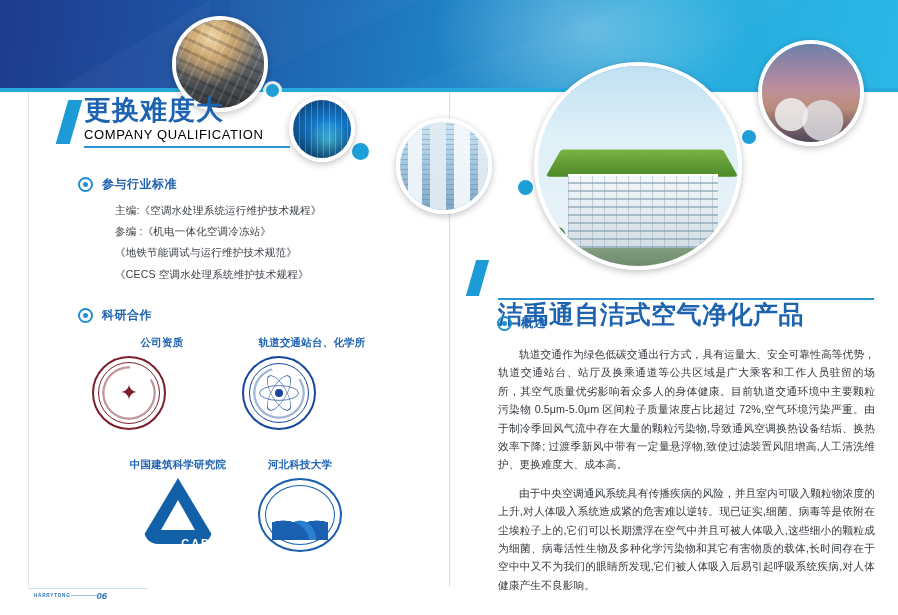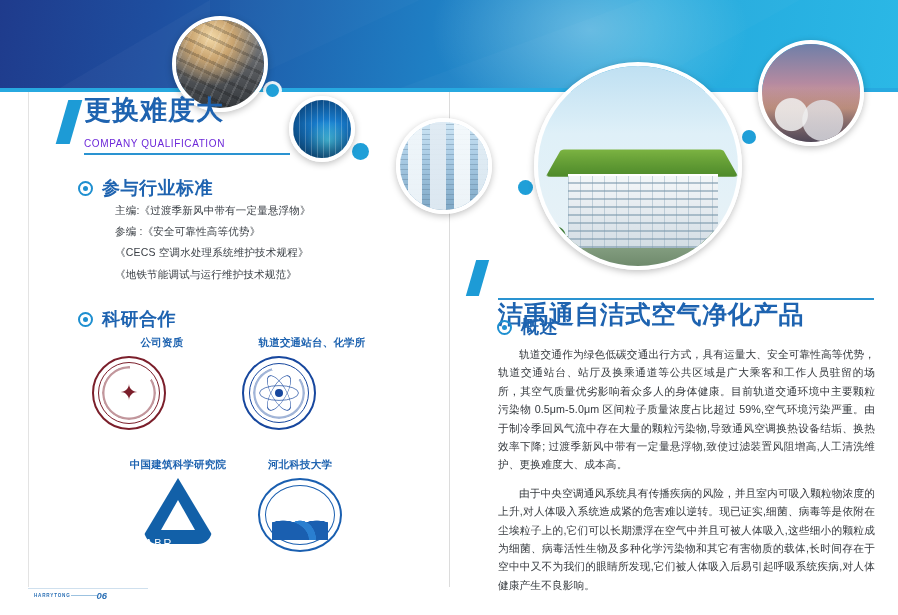--- a/index.html
+++ b/index.html
@@ -164,38 +164,38 @@
     position: absolute; left: 0; top: 4px; width: 14px; height: 44px;
     background: #1d9bd6;
     transform: skewX(-16deg);
   }
   .title-cn {
     margin-left: 22px;
     font-size: 27px; font-weight: bold; color: #1e63b0; letter-spacing: 1px;
     line-height: 1.05;
   }
   .title-en {
-    margin-left: 22px; margin-top: 14px;
-    font-size: 10px; color: #6d28d9; letter-spacing: .6px;
+    margin-left: 22px; margin-top: 3px;
+    font-size: 13px; color: #000000; letter-spacing: .6px;
   }
   .title-underline {
     margin-left: 22px; margin-top: 4px; width: 206px; height: 2px; background: #2a93d1;
   }
 
   .sec-head { position: absolute; display: flex; align-items: center; gap: 9px; }
   .ring {
     width: 15px; height: 15px; border-radius: 50%;
     border: 2px solid #1e8fd0; position: relative; flex: none;
   }
   .ring::after {
     content: ""; position: absolute; left: 3px; top: 3px; width: 5px; height: 5px;
     border-radius: 50%; background: #1e8fd0;
   }
   .sec-head .label {
-    font-size: 18px; font-weight: bold; color: #1e63b0; letter-spacing: .5px;
+    font-size: 12px; font-weight: bold; color: #1e63b0; letter-spacing: .5px;
   }
 
   #sh1 { left: 78px; top: 176px; }
   .std-list { position: absolute; left: 115px; top: 200px; width: 320px; }
   .std-list div {
     font-size: 10.5px; color: #3a3f45; line-height: 2.02;
     letter-spacing: .2px;
   }
 
   #sh2 { left: 78px; top: 307px; }
@@ -271,21 +271,21 @@
     border-radius: 10px 10px 14px 14px;
     clip-path: polygon(50% 0%, 100% 86%, 100% 100%, 0 100%, 0 86%);
   }
   .seal-tri .hole {
     position: absolute; left: 50%; top: 22px; transform: translateX(-50%);
     width: 34px; height: 30px; background: #fff;
     clip-path: polygon(50% 0%, 100% 100%, 0 100%);
   }
   .seal-tri .txt {
     position: absolute; left: 0; bottom: 3px; width: 100%;
-    text-align: left; color: #ffffff; font-size: 11px; font-weight: normal;
+    text-align: right; color: #ffffff; font-size: 11px; font-weight: bold;
     letter-spacing: 2px;
   }
 
   
   .seal-wave {
     width: 84px; height: 74px; position: relative; margin: 0 auto;
     border-radius: 50%; border: 2px solid #1a5fb0; background: #fff; overflow: hidden;
   }
   .seal-wave .w {
     position: absolute; left: 50%; top: 26px; transform: translateX(-50%);
@@ -390,24 +390,24 @@
       <div class="title-en">COMPANY QUALIFICATION</div>
       <div class="title-underline"></div>
     </div>
 
     <div class="sec-head" id="sh1">
       <span class="ring"></span>
       <span class="label">参与行业标准</span>
     </div>
 
     <div class="std-list">
-      <div>主编:《过渡季新风中带有一定量悬浮物》</div>
-      <div>参编 :《安全可靠性高等优势》</div>
+      <div>主编:《空调水处理系统运行维护技术规程》</div>
+      <div>参编 :《机电一体化空调冷冻站》</div>
+      <div>《地铁节能调试与运行维护技术规范》</div>
       <div>《CECS 空调水处理系统维护技术规程》</div>
-      <div>《地铁节能调试与运行维护技术规范》</div>
     </div>
 
     <div class="sec-head" id="sh2">
       <span class="ring"></span>
       <span class="label">科研合作</span>
     </div>
 
     <div class="logos">
 
       <div class="logo-cell" style="left:0; top:0;">
@@ -473,19 +473,19 @@
       <div class="rtitle-cn">洁禹通自洁式空气净化产品</div>
     </div>
     <div class="rtitle-underline"></div>
 
     <div class="sec-head" id="sh3">
       <span class="ring"></span>
       <span class="label">概述</span>
     </div>
 
     <div class="body-text">
-      <p>轨道交通作为绿色低碳交通出行方式，具有运量大、安全可靠性高等优势，轨道交通站台、站厅及换乘通道等公共区域是广大乘客和工作人员驻留的场所，其空气质量优劣影响着众多人的身体健康。目前轨道交通环境中主要颗粒污染物 0.5μm-5.0μm 区间粒子质量浓度占比超过 59%,空气环境污染严重。由于制冷季回风气流中存在大量的颗粒污染物,导致通风空调换热设备结垢、换热效率下降; 过渡季新风中带有一定量悬浮物,致使过滤装置风阻增高,人工清洗维护、更换难度大、成本高。</p>
+      <p>轨道交通作为绿色低碳交通出行方式，具有运量大、安全可靠性高等优势，轨道交通站台、站厅及换乘通道等公共区域是广大乘客和工作人员驻留的场所，其空气质量优劣影响着众多人的身体健康。目前轨道交通环境中主要颗粒污染物 0.5μm-5.0μm 区间粒子质量浓度占比超过 72%,空气环境污染严重。由于制冷季回风气流中存在大量的颗粒污染物,导致通风空调换热设备结垢、换热效率下降; 过渡季新风中带有一定量悬浮物,致使过滤装置风阻增高,人工清洗维护、更换难度大、成本高。</p>
       <p>由于中央空调通风系统具有传播疾病的风险，并且室内可吸入颗粒物浓度的上升,对人体吸入系统造成紧的危害难以逆转。现已证实,细菌、病毒等是依附在尘埃粒子上的,它们可以长期漂浮在空气中并且可被人体吸入,这些细小的颗粒成为细菌、病毒活性生物及多种化学污染物和其它有害物质的载体,长时间存在于空中中又不为我们的眼睛所发现,它们被人体吸入后易引起呼吸系统疾病,对人体健康产生不良影响。</p>
     </div>
 
   </div>
 
 </div>
 
 </body></html>

